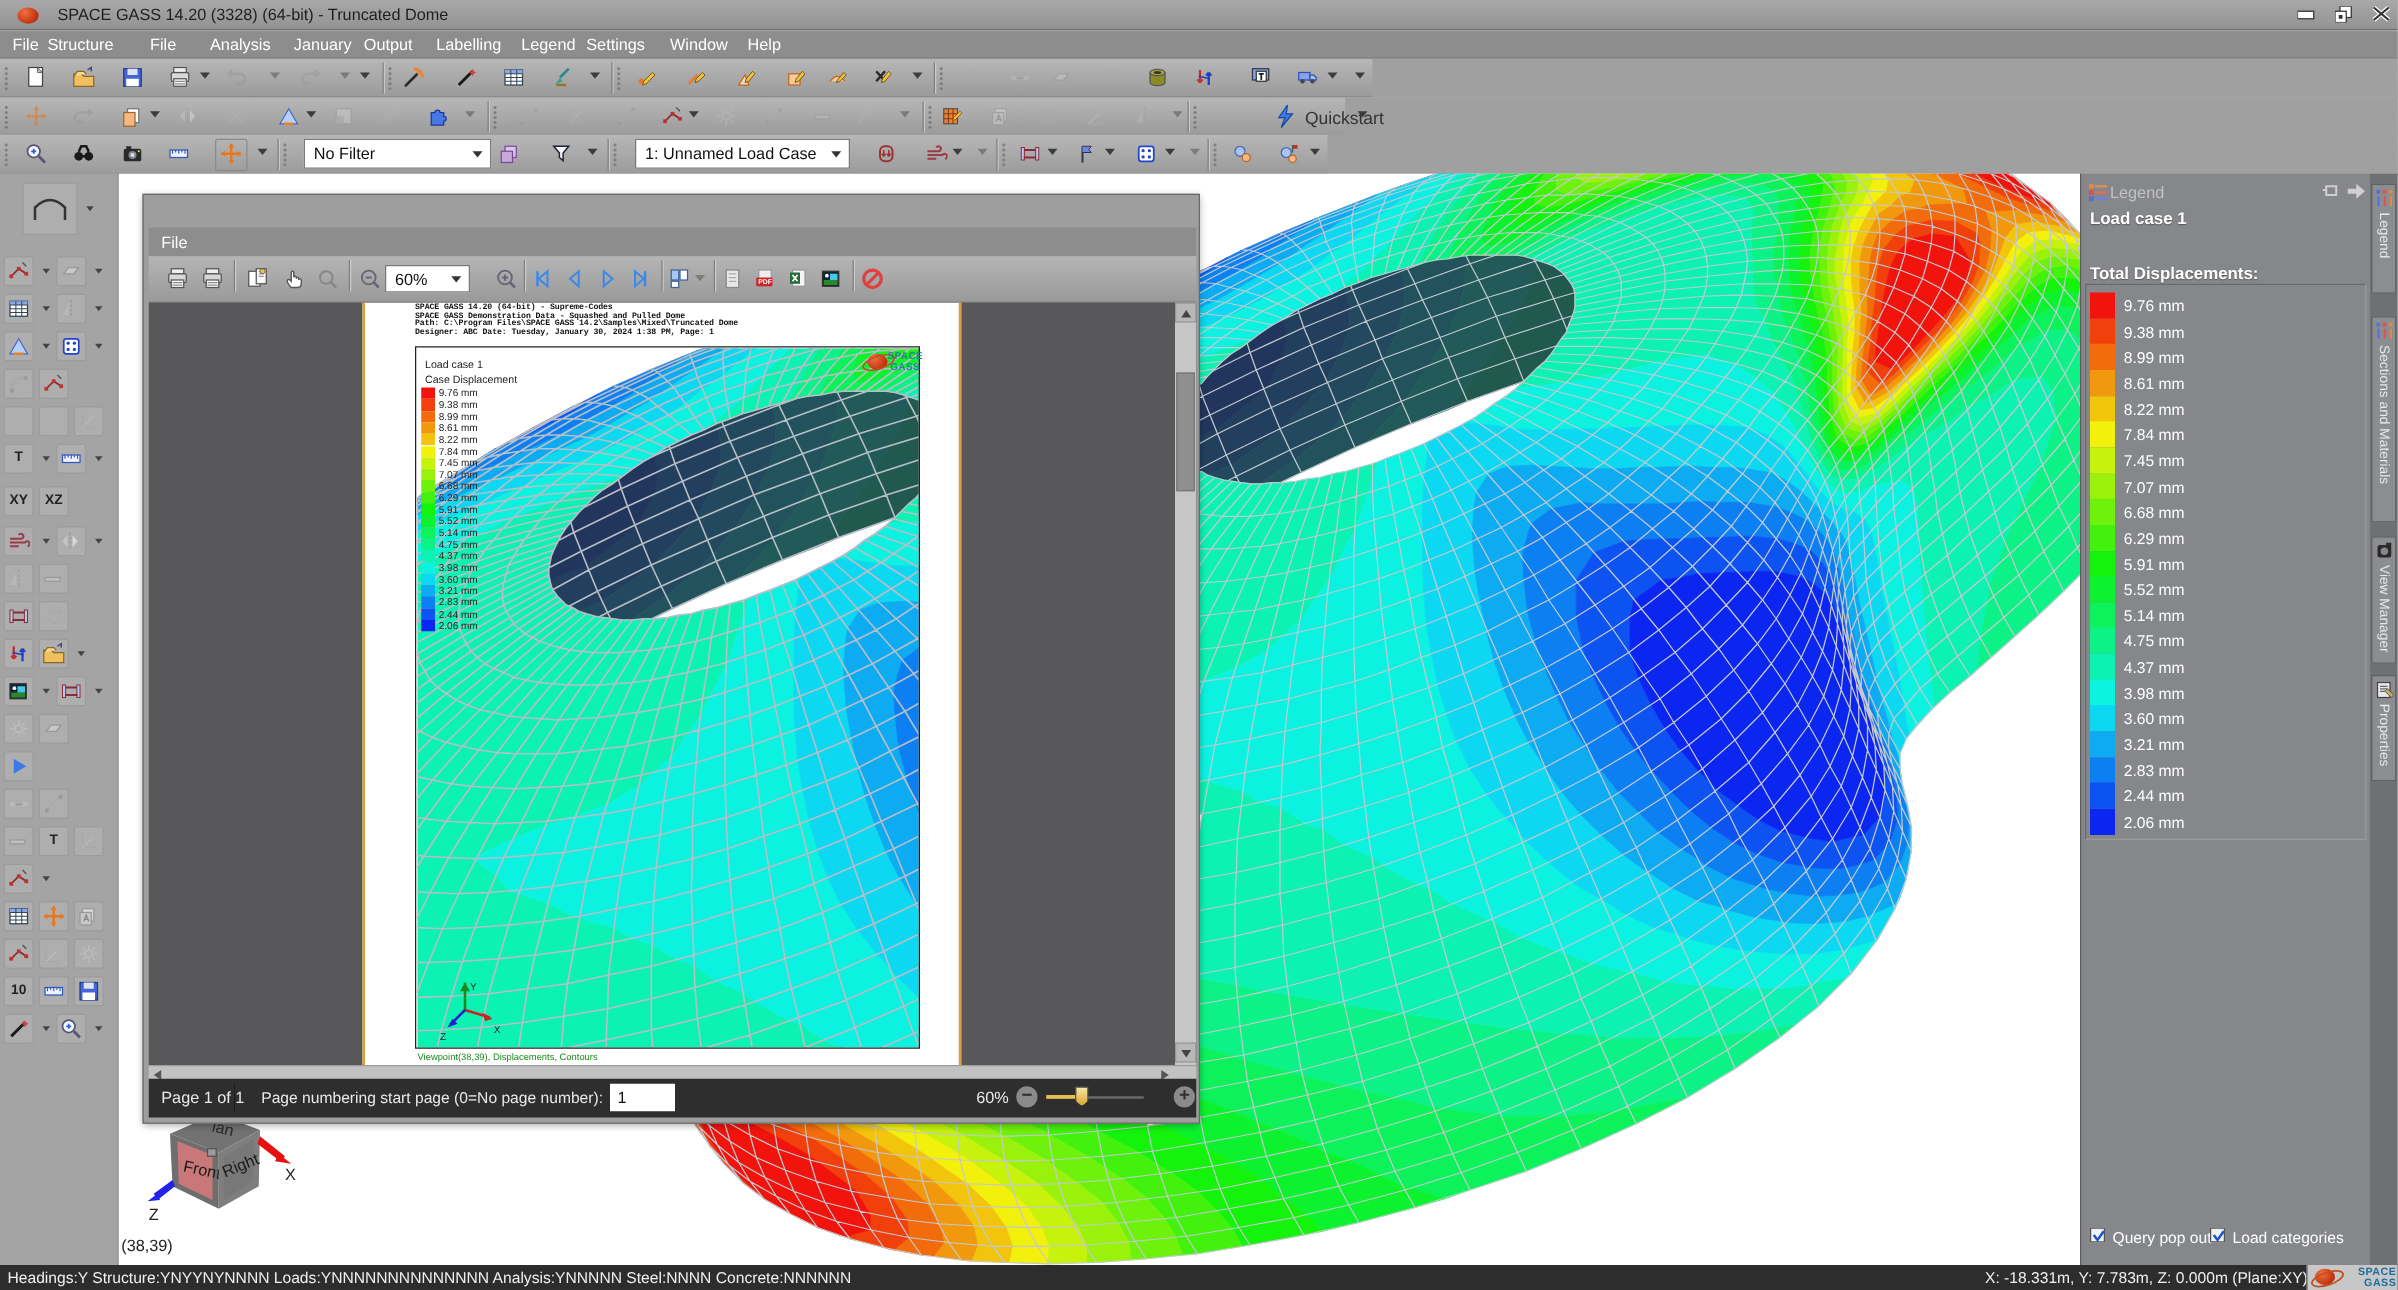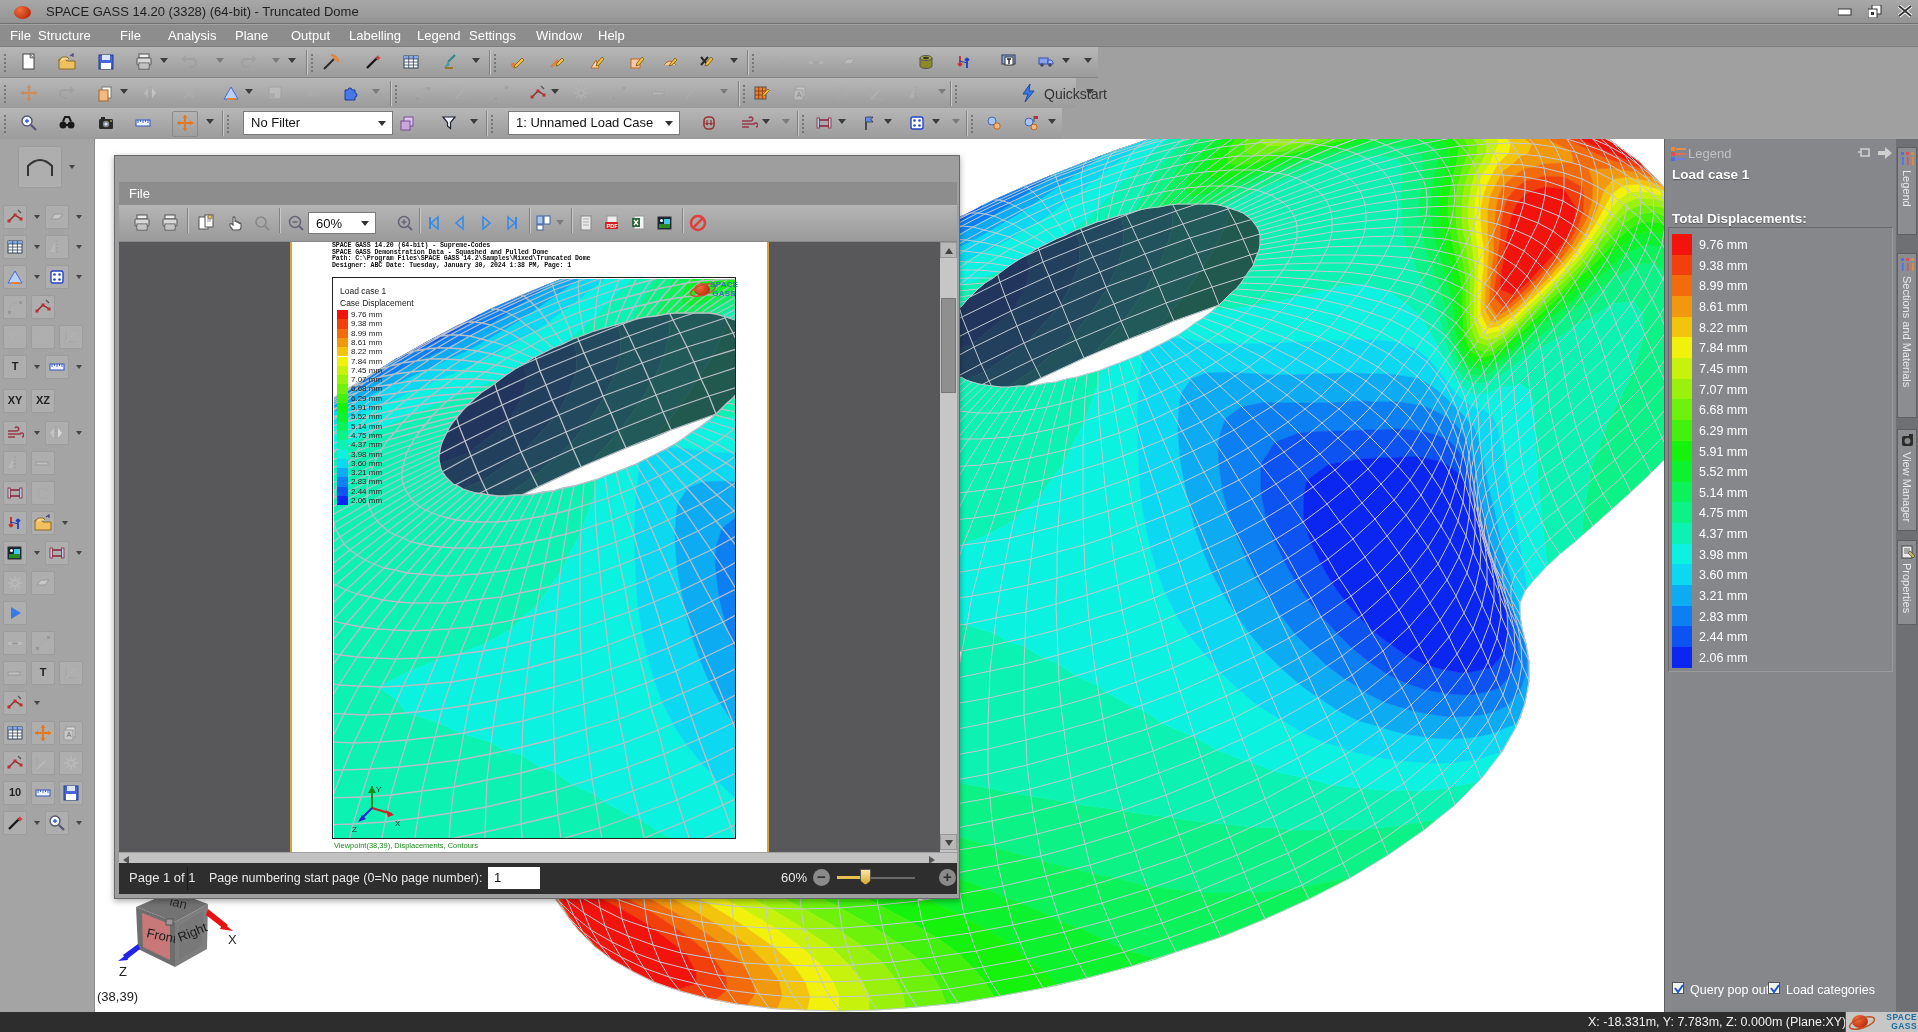--- a/index.html
+++ b/index.html
@@ -55,21 +55,21 @@
       <path d="M1 1 L13 11 M13 1 L1 11" stroke="#fff" stroke-width="3.6"></path>
       <path d="M1 1 L13 11 M13 1 L1 11" stroke="#333" stroke-width="1.8"></path>
     </svg>
 </div>
 
 <div class="abs" id="menubar">
  <span style="left:10px">File</span>
     <span style="left:38px">Structure</span>
     <span style="left:120px">File</span>
  <span style="left:168px">Analysis</span>
-    <span style="left:235px">Plane</span>
+    <span style="left:235px">January</span>
     <span style="left:291px">Output</span>
  <span style="left:349px">Labelling</span>
     <span style="left:417px">Legend</span>
     <span style="left:469px">Settings</span>
  <span style="left:536px">Window</span>
     <span style="left:598px">Help</span>
 </div>
 
 <div class="abs tbrow" style="top:47px" id="tb1">
     <div class="tbend" style="left:1098px;width:820px"></div>
@@ -801,20 +801,21 @@
       <svg style="position:absolute;left:3px;top:4px" width="14" height="14">
         <rect x="1" y="1" width="10" height="12" fill="#e8e8e8" stroke="#444"></rect>
         <path d="M3 4h6M3 6h6M3 8h4" stroke="#666" stroke-width="1"></path>
         <path d="M7 8 l5 5 l2 -2 l-5 -5 z" fill="#c8b060" stroke="#444" stroke-width=".7"></path>
       </svg>
       <div class="vt" style="top:22px">Properties</div>
     </div>
 </div>
 
 <div class="abs" id="statusbar">
+ <div class="abs" style="left:6px;top:3px">Headings:Y Structure:YNYYNYNNNN Loads:YNNNNNNNNNNNNNN Analysis:YNNNNN Steel:NNNN Concrete:NNNNNN</div>
  <div class="abs" style="left:1588px;top:3px">X: -18.331m, Y: 7.783m, Z: 0.000m (Plane:XY)</div>
  <div class="abs" style="left:1845px;top:0;width:73px;height:20px;background:#c7c7c7;border-left:1px solid #555">
    <div class="sphere" style="left:6px;top:3px;width:16px;height:13px"></div>
    <svg style="position:absolute;left:1px;top:1px" width="30" height="18">
         <ellipse cx="15" cy="10" rx="13" ry="5" fill="none" stroke="#c05020" stroke-width="1.4" transform="rotate(-18 15 10)"></ellipse>
       </svg>
    <div class="abs" style="left:31px;top:1px;font-size:8.5px;font-weight:bold;color:#1a6e9e;letter-spacing:.4px;line-height:9px;text-align:right;width:40px">SPACE<br>GASS</div>
  </div>
 </div>
 

